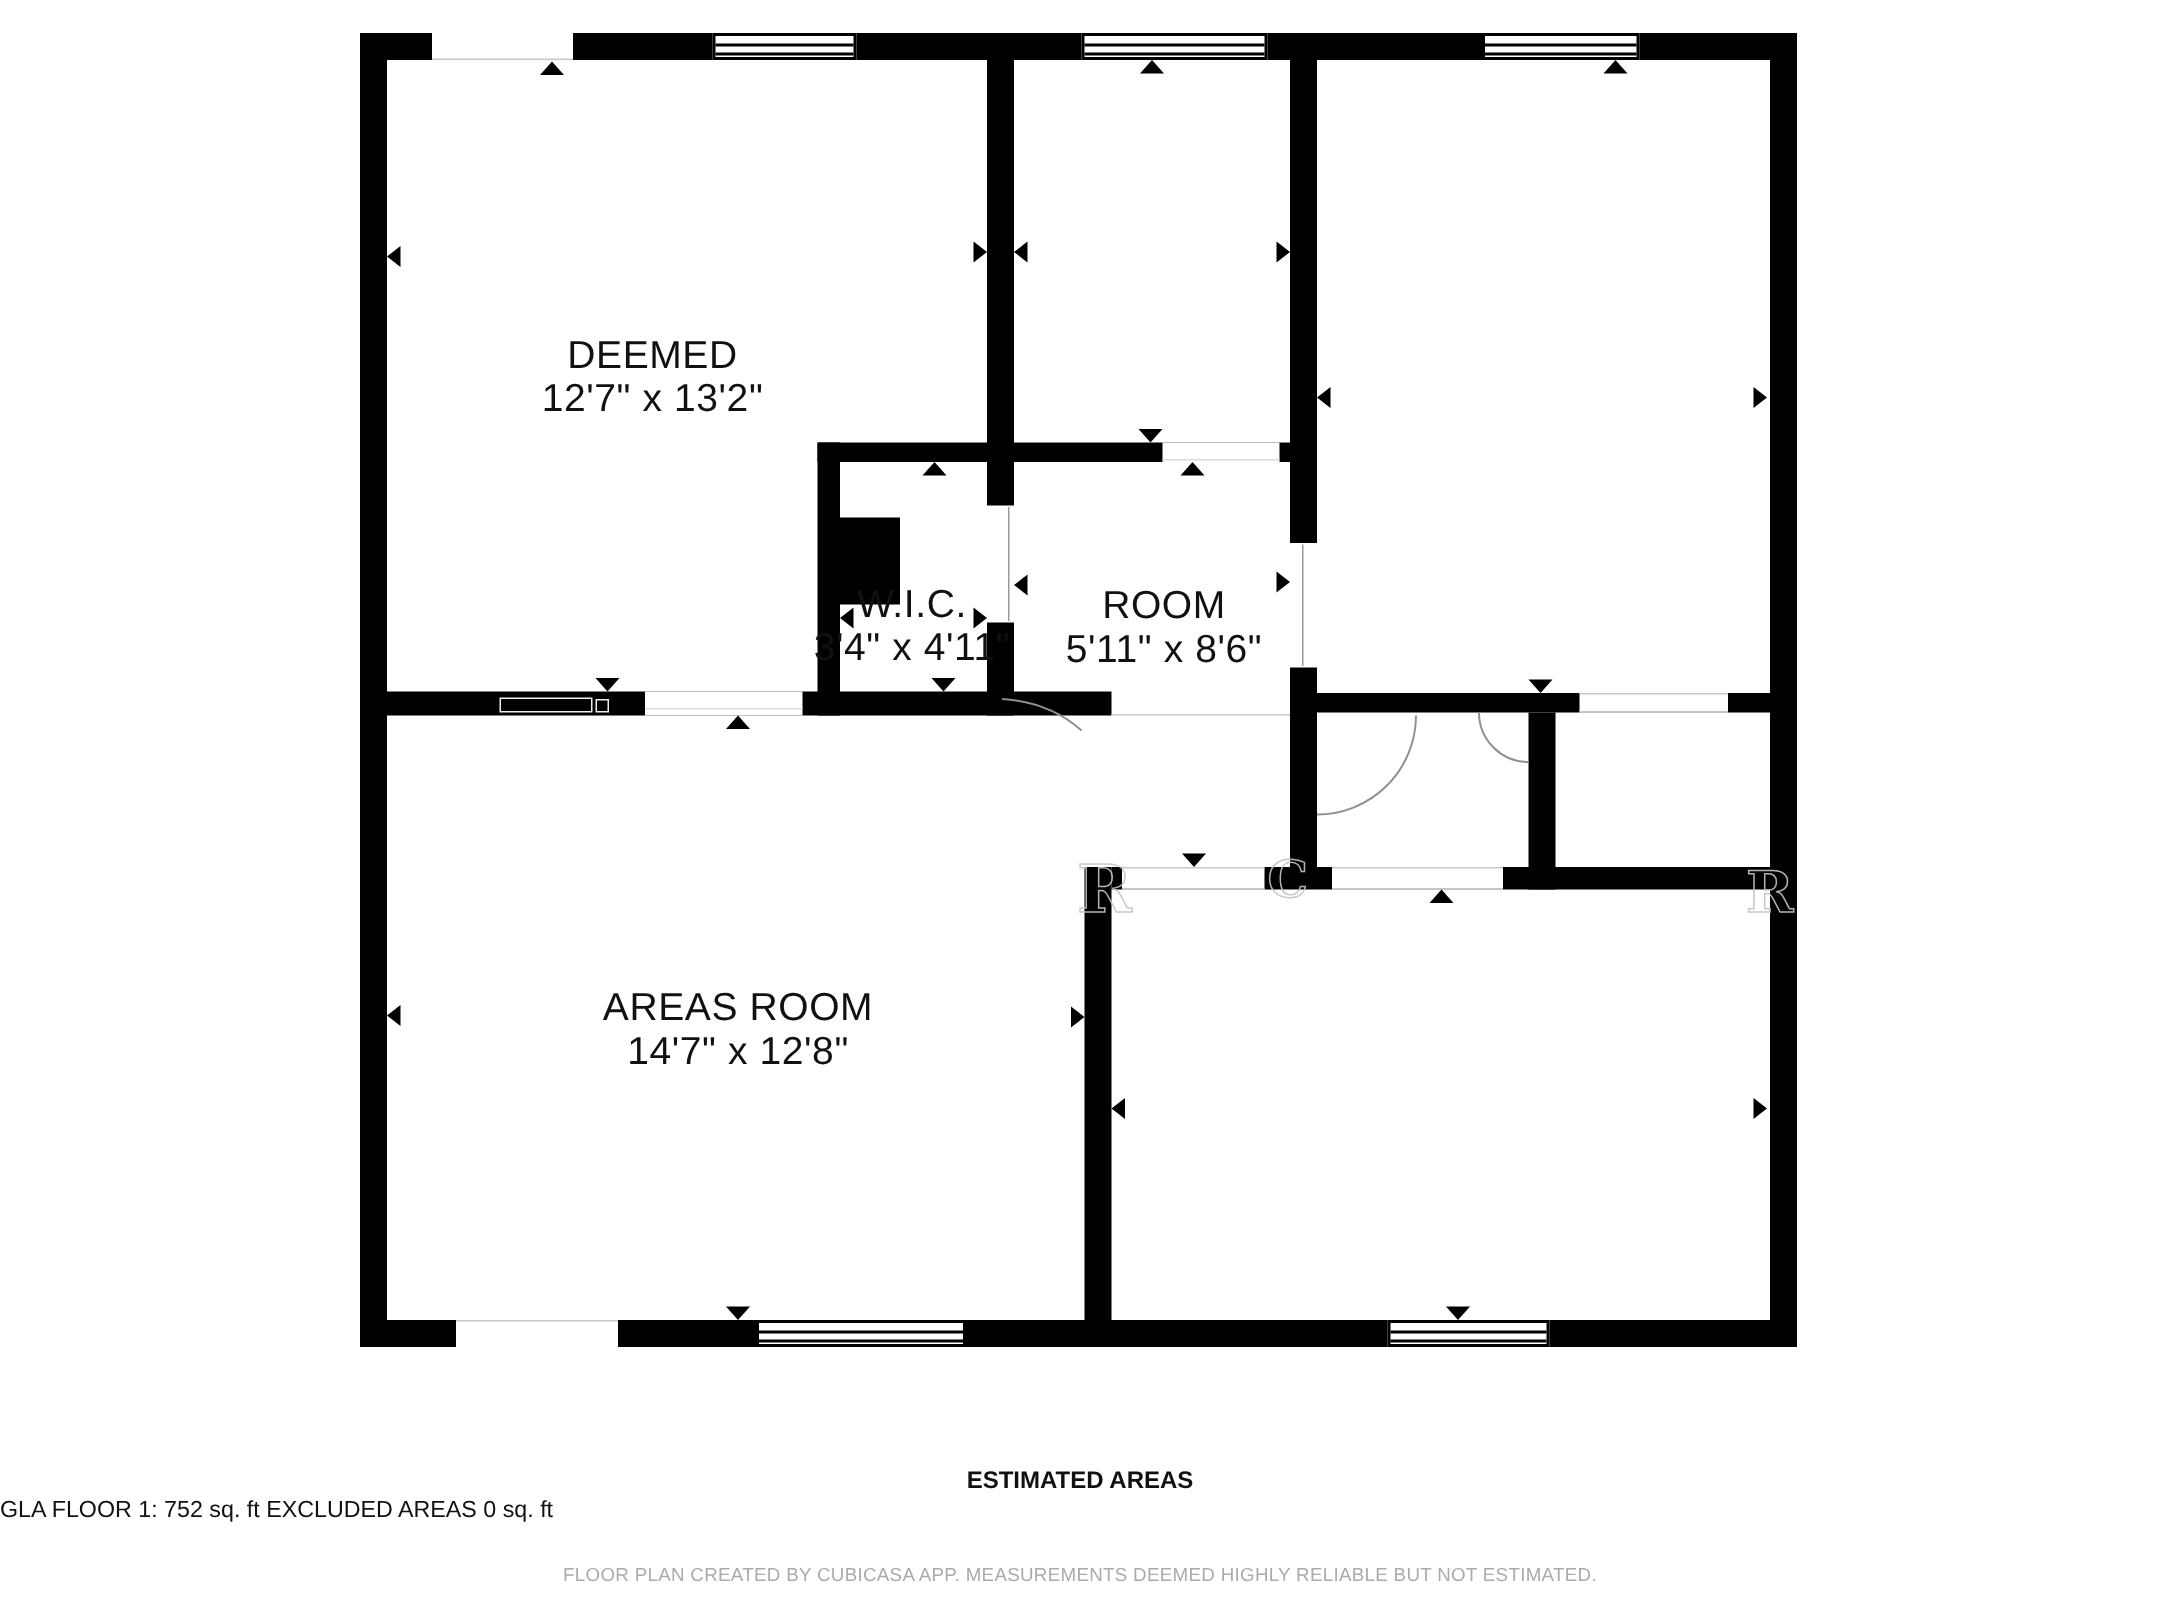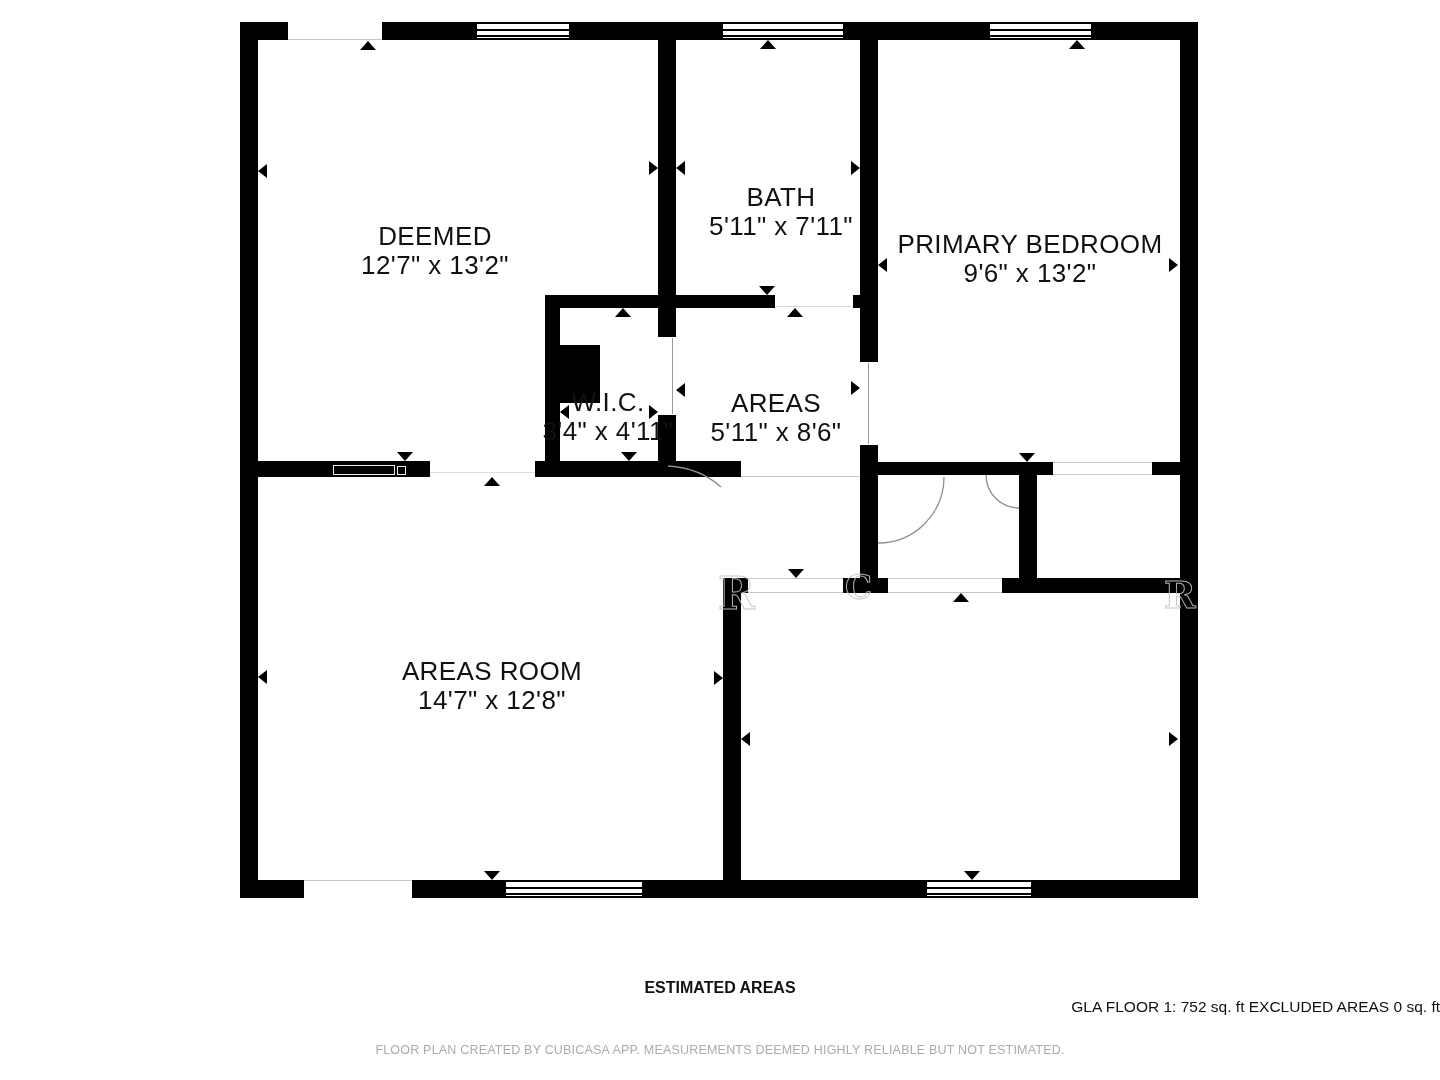--- a/index.html
+++ b/index.html
@@ -22,21 +22,21 @@
   .td{border-left:8px solid transparent;border-right:8px solid transparent;border-top:9px solid #000;}
   .tl{border-top:7px solid transparent;border-bottom:7px solid transparent;border-right:9px solid #000;}
   .tr{border-top:7px solid transparent;border-bottom:7px solid transparent;border-left:9px solid #000;}
   .arcs{position:absolute;left:0;top:0;z-index:4;pointer-events:none;}
   .room-label{position:absolute;transform:translateX(-50%);text-align:center;white-space:nowrap;
     color:#111;font-size:26px;line-height:29px;letter-spacing:0.4px;z-index:5;}
   .wm{position:absolute;color:transparent;-webkit-text-stroke:1px rgba(195,195,195,0.9);
     font-family:"DejaVu Serif",serif;font-weight:bold;z-index:6;line-height:1;}
   .f-title{position:absolute;left:0;width:100%;top:979px;text-align:center;
     font-size:16px;font-weight:bold;color:#111;}
-  .f-line{position:absolute;left:0;width:100%;text-align:right;font-size:15.5px;color:#111;}
+  .f-line{position:absolute;left:0;width:100%;text-align:left;font-size:15.5px;color:#111;}
   .f-disc{position:absolute;left:0;width:100%;top:1043px;text-align:center;
     font-size:12.5px;color:#ababab;letter-spacing:0.2px;}
 </style>
 </head>
 <body>
 
 <div class="plan">
 
   <div class="wall" style="left:240px;top:22px;width:958px;height:18px"></div>
   <div class="wall" style="left:240px;top:880px;width:958px;height:18px"></div>
@@ -111,34 +111,26 @@
   <div class="tri td" style="left:484px;top:871px"></div>
   <div class="tri tu" style="left:953px;top:593px"></div>
   <div class="tri tl" style="left:741px;top:732px"></div>
   <div class="tri tr" style="left:1169px;top:732px"></div>
   <div class="tri td" style="left:964px;top:871px"></div>
 
   <div class="room-label" style="left:435px;top:222px">
     <div>DEEMED</div>
     <div>12'7" x 13'2"</div>
   </div>
-  <div class="room-label" style="left:781px;top:183px">
-    <div>BATH</div>
-    <div>5'11" x 7'11"</div>
-  </div>
-  <div class="room-label" style="left:1030px;top:230px">
-    <div>PRIMARY BEDROOM</div>
-    <div>9'6" x 13'2"</div>
-  </div>
   <div class="room-label" style="left:608px;top:388px">
     <div>W.I.C.</div>
     <div>3'4" x 4'11"</div>
   </div>
   <div class="room-label" style="left:776px;top:389px">
-    <div>AREAS</div>
+    <div>ROOM</div>
     <div>5'11" x 8'6"</div>
   </div>
   <div class="room-label" style="left:492px;top:657px">
     <div>AREAS ROOM</div>
     <div>14'7" x 12'8"</div>
   </div>
 
   <div class="wm" style="left:718px;top:572px;font-size:44px">R</div>
   <div class="wm" style="left:845px;top:570px;font-size:34px">C</div>
   <div class="wm" style="left:1164px;top:576px;font-size:38px">R</div>

